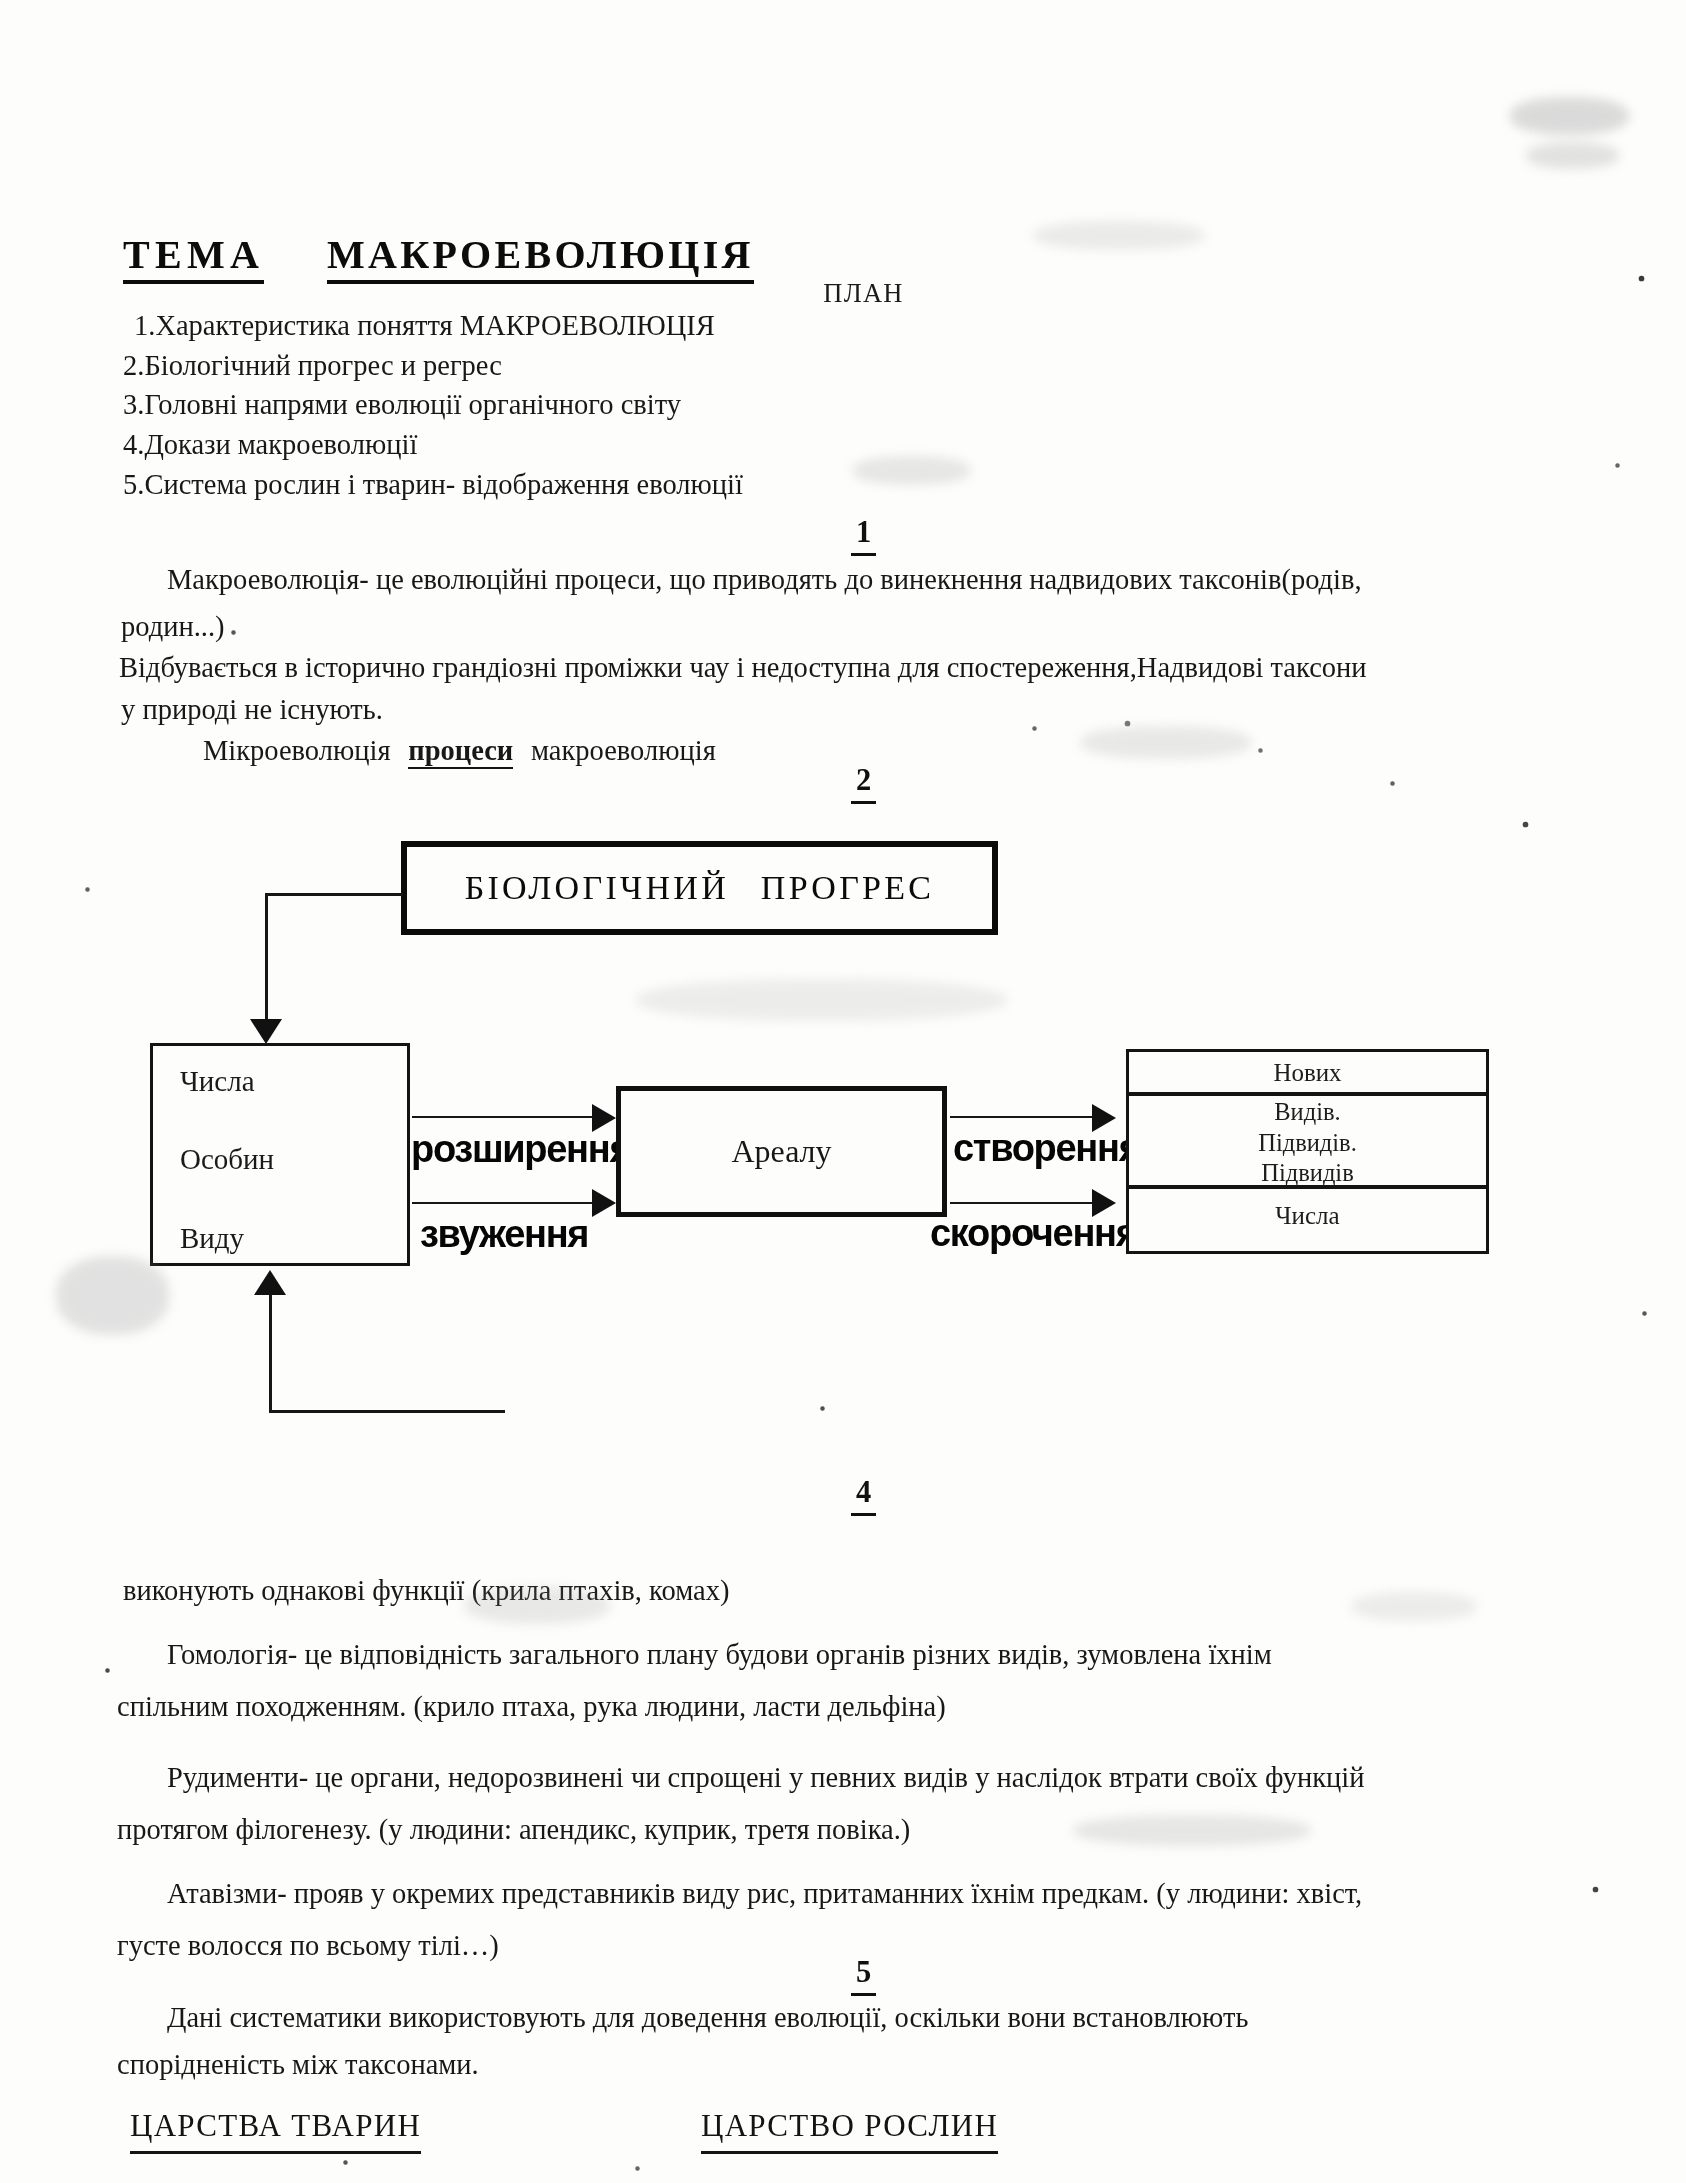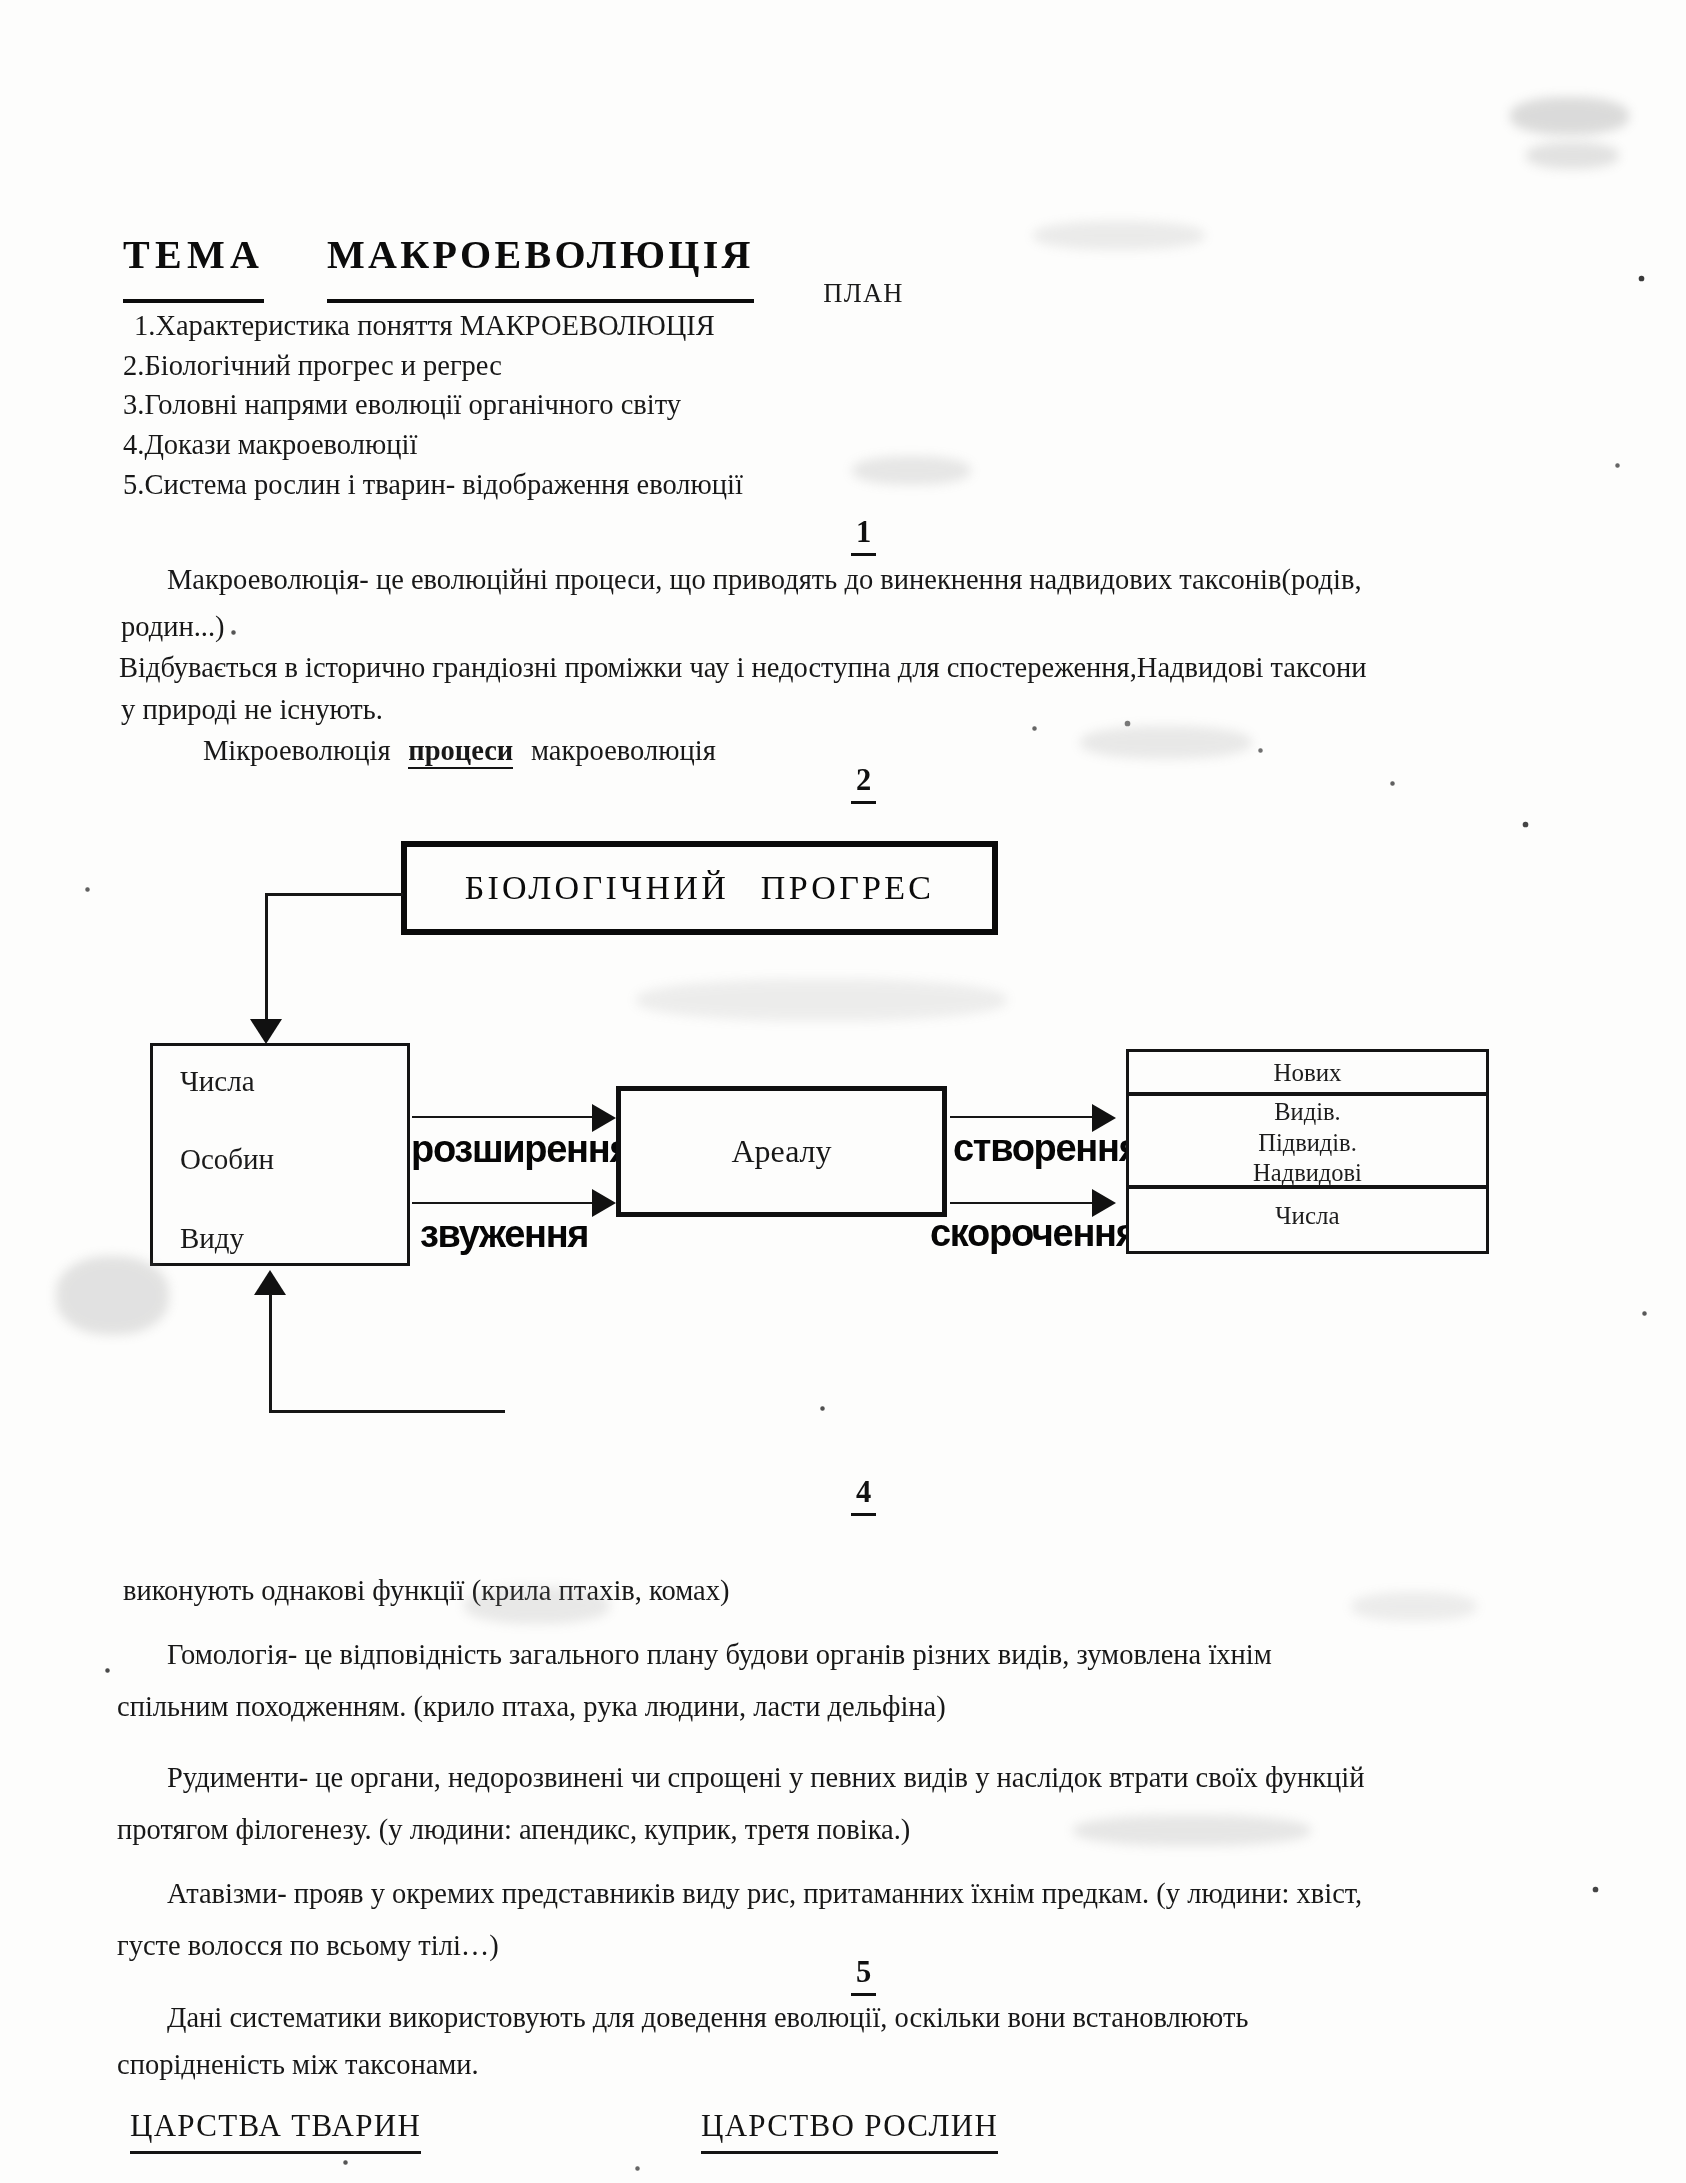--- a/index.html
+++ b/index.html
@@ -7,21 +7,21 @@
     position:relative;
     width:1686px;height:2183px;
     background:#fdfdfc;
     overflow:hidden;
     font-family:"Liberation Serif","DejaVu Serif",serif;
     color:#151515;
   }
   .tline{position:absolute;white-space:nowrap;font-size:28.5px;line-height:1.15;color:#181818;}
   .title-word{
     position:absolute;font-size:40px;font-weight:bold;letter-spacing:5.3px;
-    padding-bottom:21px;border-bottom:4.6px solid #0c0c0c;white-space:nowrap;color:#0c0c0c;
+    padding-bottom:2px;border-bottom:4.6px solid #0c0c0c;white-space:nowrap;color:#0c0c0c;
   }
   .center-row{position:absolute;left:40px;width:1647px;text-align:center;}
   .plan-heading{font-size:26.5px;letter-spacing:1.3px;color:#1a1a1a;}
   .secnum{
     display:inline-block;font-size:30.5px;font-weight:bold;color:#101010;
     border-bottom:3.3px solid #101010;padding:0 5.3px 2.6px 5.3px;
   }
   .hline{position:absolute;background:#161616;height:2.6px;}
   .vline{position:absolute;background:#161616;width:2.6px;}
   .tri-right{position:absolute;width:0;height:0;border-top:14px solid transparent;border-bottom:14px solid transparent;border-left:24px solid #111;}
@@ -119,21 +119,21 @@
 
   <div class="hline" style="left:950px;top:1202px;width:144px;height:2px;"></div>
   <div class="tri-right" style="left:1092px;top:1189px;"></div>
   <div class="boldlabel" style="left:930px;top:1211px;">скорочення</div>
 
   <div class="stack" style="left:1126px;top:1049px;width:363px;">
     <div class="stack-sec" style="height:44px;border-bottom:4.6px solid #141414;line-height:42px;">Нових</div>
     <div class="stack-sec" style="height:93px;border-bottom:4px solid #141414;padding-top:1.3px;">
       <span class="stack-mid-line">Видів.</span>
       <span class="stack-mid-line">Підвидів.</span>
-      <span class="stack-mid-line">Надвидові</span>
+      <span class="stack-mid-line">Підвидів</span>
     </div>
     <div class="stack-sec" style="height:62px;padding-top:13.2px;">Числа</div>
   </div>
 
   <div class="tri-up" style="left:254px;top:1270px;"></div>
   <div class="vline" style="left:269px;top:1294px;height:118px;"></div>
   <div class="hline" style="left:269px;top:1410px;width:236px;"></div>
 
 
   <div class="center-row" style="top:1475px;">

